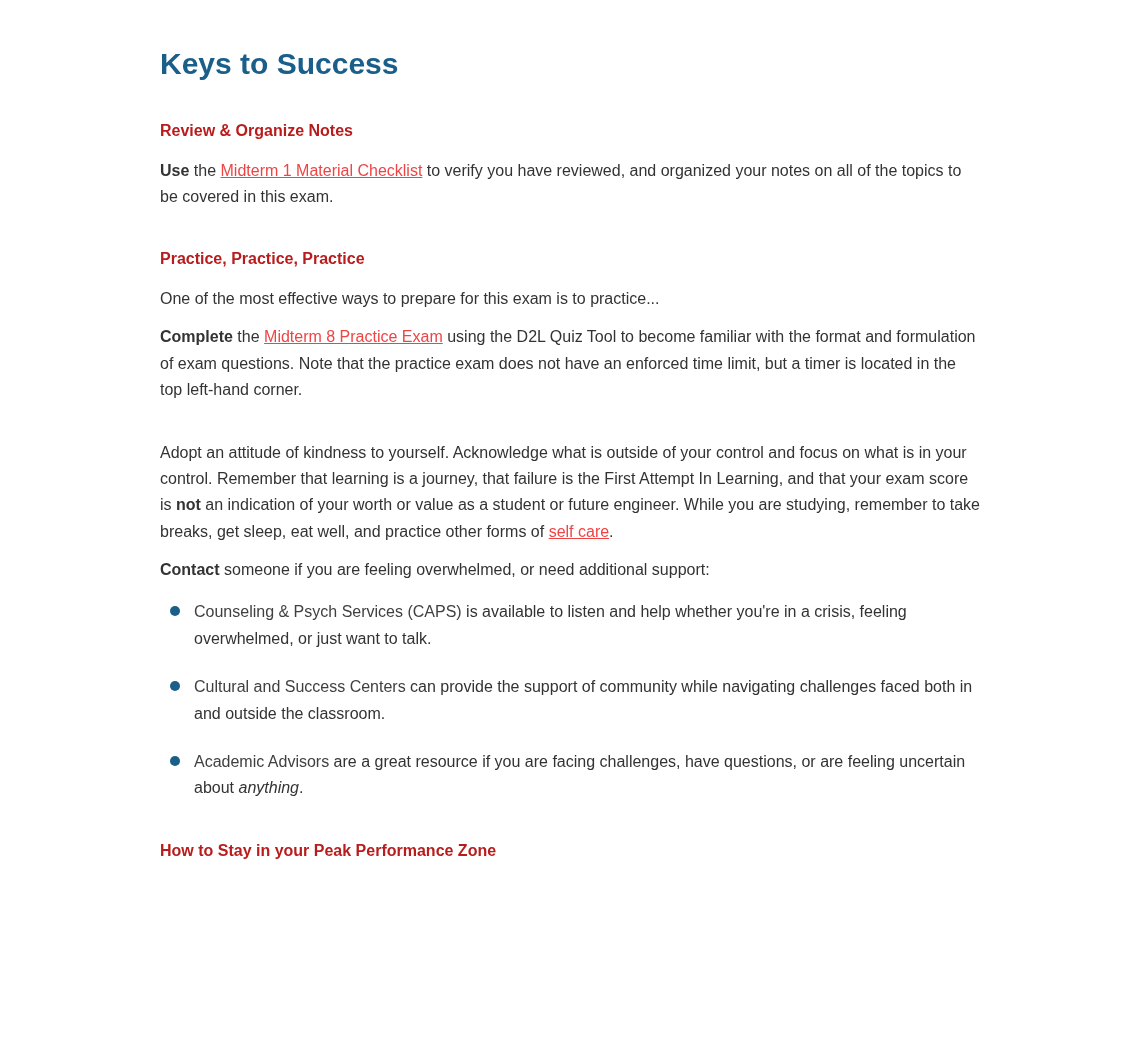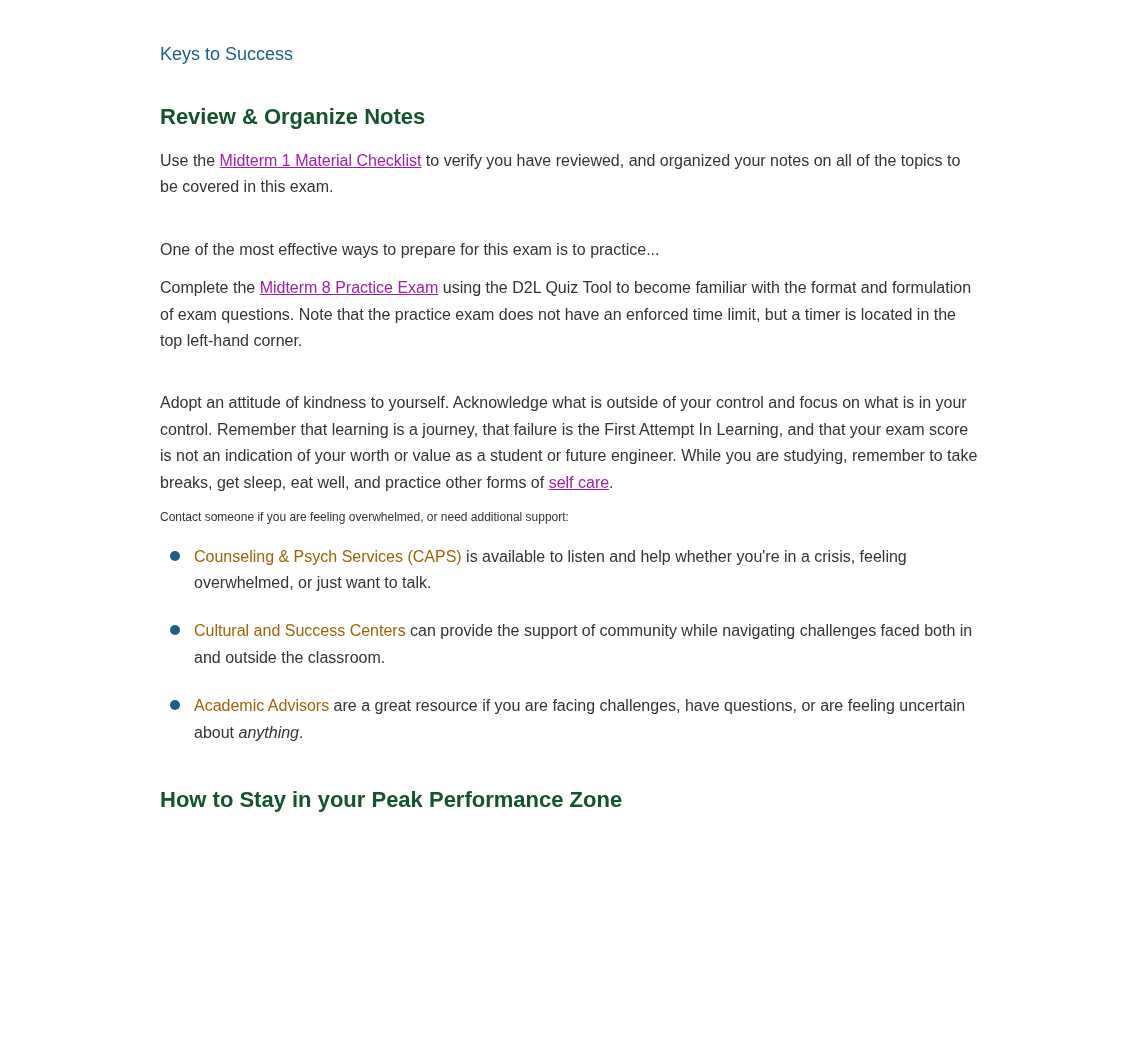--- a/index.html
+++ b/index.html
@@ -18,44 +18,44 @@
       min-height: 1061px;
     }
 
     .page-container {
       max-width: 900px;
       margin: 0 auto;
       padding: 30px 40px 60px 40px;
     }
 
     .page-title {
-      font-size: 18px;
-      font-weight: normal;
+      font-size: 30px;
+      font-weight: bold;
       color: #1a5e8a;
       margin-bottom: 30px;
       margin-top: 10px;
     }
 
     .section-title {
-      font-size: 22px;
+      font-size: 16px;
       font-weight: bold;
-      color: #14532d;
+      color: #b91c1c;
       margin-bottom: 14px;
       margin-top: 30px;
     }
 
     .section-body {
       color: #333;
       margin-bottom: 12px;
       font-size: 16px;
       line-height: 1.65;
     }
 
     .section-body a {
-      color: #a21caf;
+      color: #ef4444;
       text-decoration: underline;
     }
 
     .section-block {
       margin-bottom: 36px;
     }
 
     .bullet-list {
       list-style: none;
       padding-left: 10px;
@@ -75,54 +75,55 @@
       width: 10px;
       height: 10px;
       border-radius: 50%;
       background-color: #1a5e8a;
       margin-top: 7px;
       margin-right: 14px;
       flex-shrink: 0;
     }
 
     .bullet-list li a {
-      color: #a16207;
+      color: #404040;
       text-decoration: none;
       font-weight: normal;
     }
 
     .bold {
-      font-weight: normal;
+      font-weight: bold;
       text-align: right;
     }
 
     .italic {
       font-style: italic;
     }
 
     .contact-intro {
       margin-bottom: 16px;
-      font-size: 12px;
+      font-size: 16px;
       line-height: 1.65;
     }
   </style>
 </head>
 <body>
 
 <div class="page-container">
   <h1 class="page-title">Keys to Success</h1>
 
   <div class="section-block">
     <h2 class="section-title">Review &amp; Organize Notes</h2>
     <p class="section-body">
       <span class="bold">Use</span> the <a href="#">Midterm 1 Material Checklist</a> to verify you have reviewed, and organized your notes on all of the topics to be covered in this exam.
     </p>
   </div>
 
   <div class="section-block">
+    <h2 class="section-title">Practice, Practice, Practice</h2>
     <p class="section-body">
       One of the most effective ways to prepare for this exam is to practice...
     </p>
     <p class="section-body">
       <span class="bold">Complete</span> the <a href="#">Midterm 8 Practice Exam</a> using the D2L Quiz Tool to become familiar with the format and formulation of exam questions. Note that the practice exam does not have an enforced time limit, but a timer is located in the top left-hand corner.
     </p>
   </div>
 
   <div class="section-block">
     <p class="section-body">

